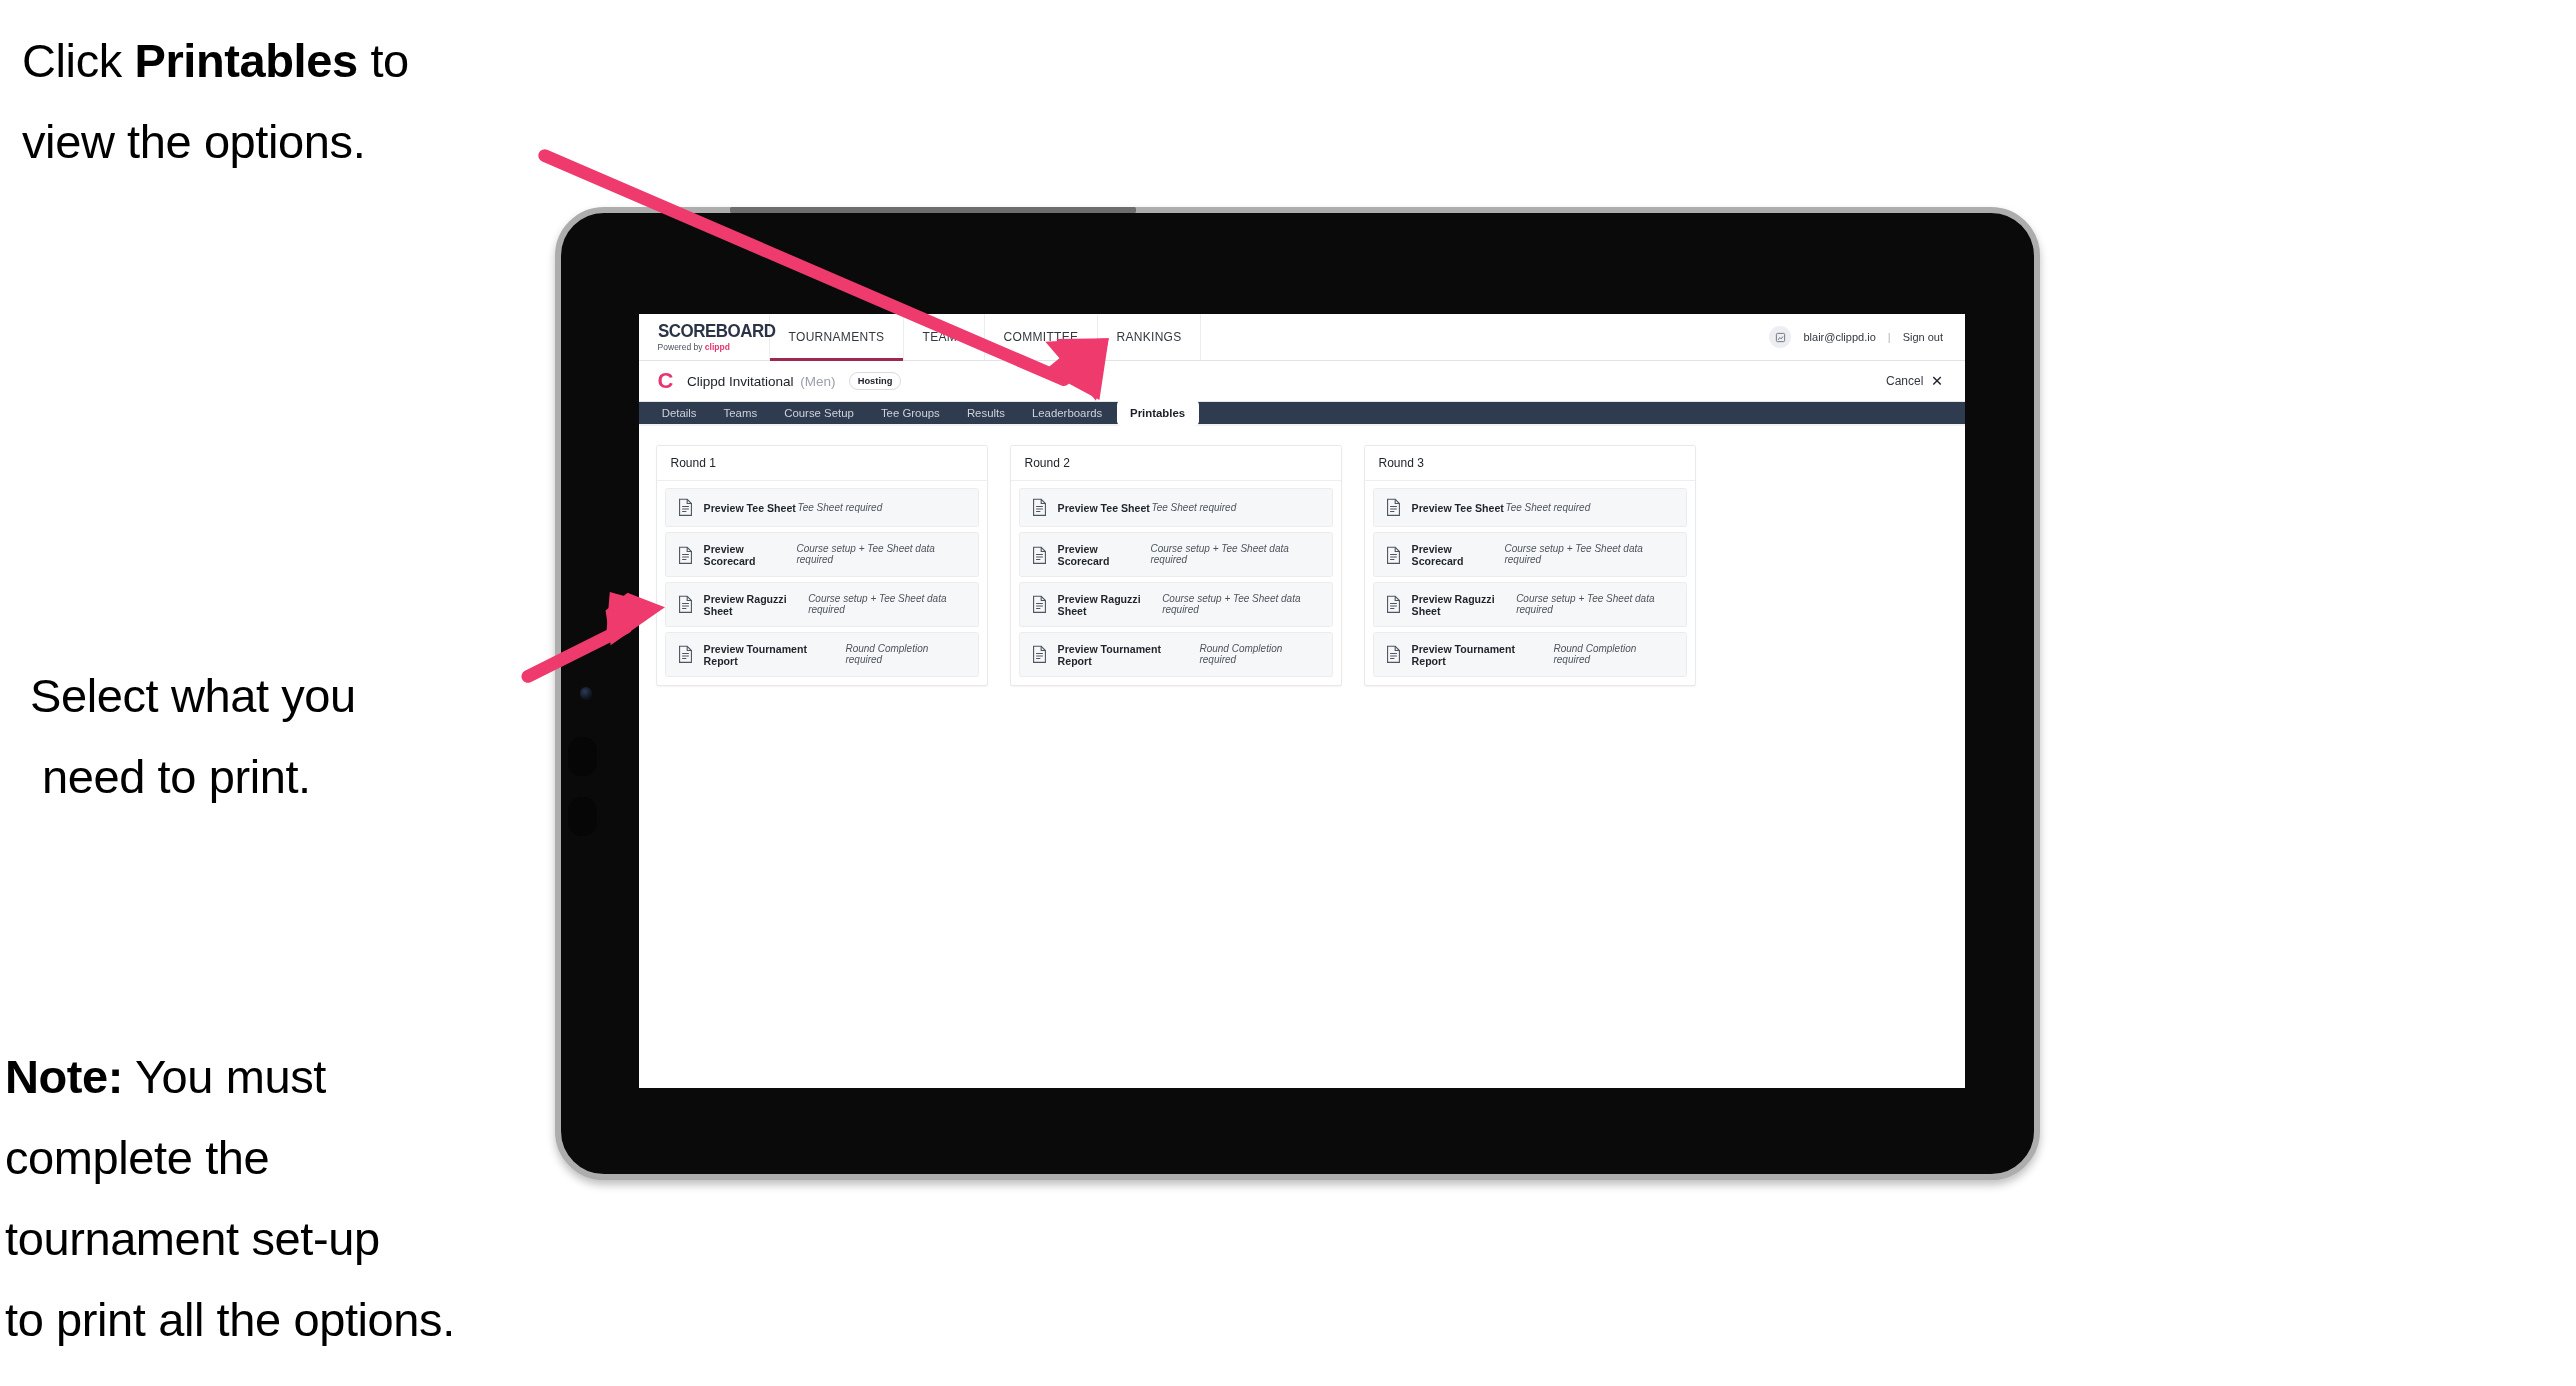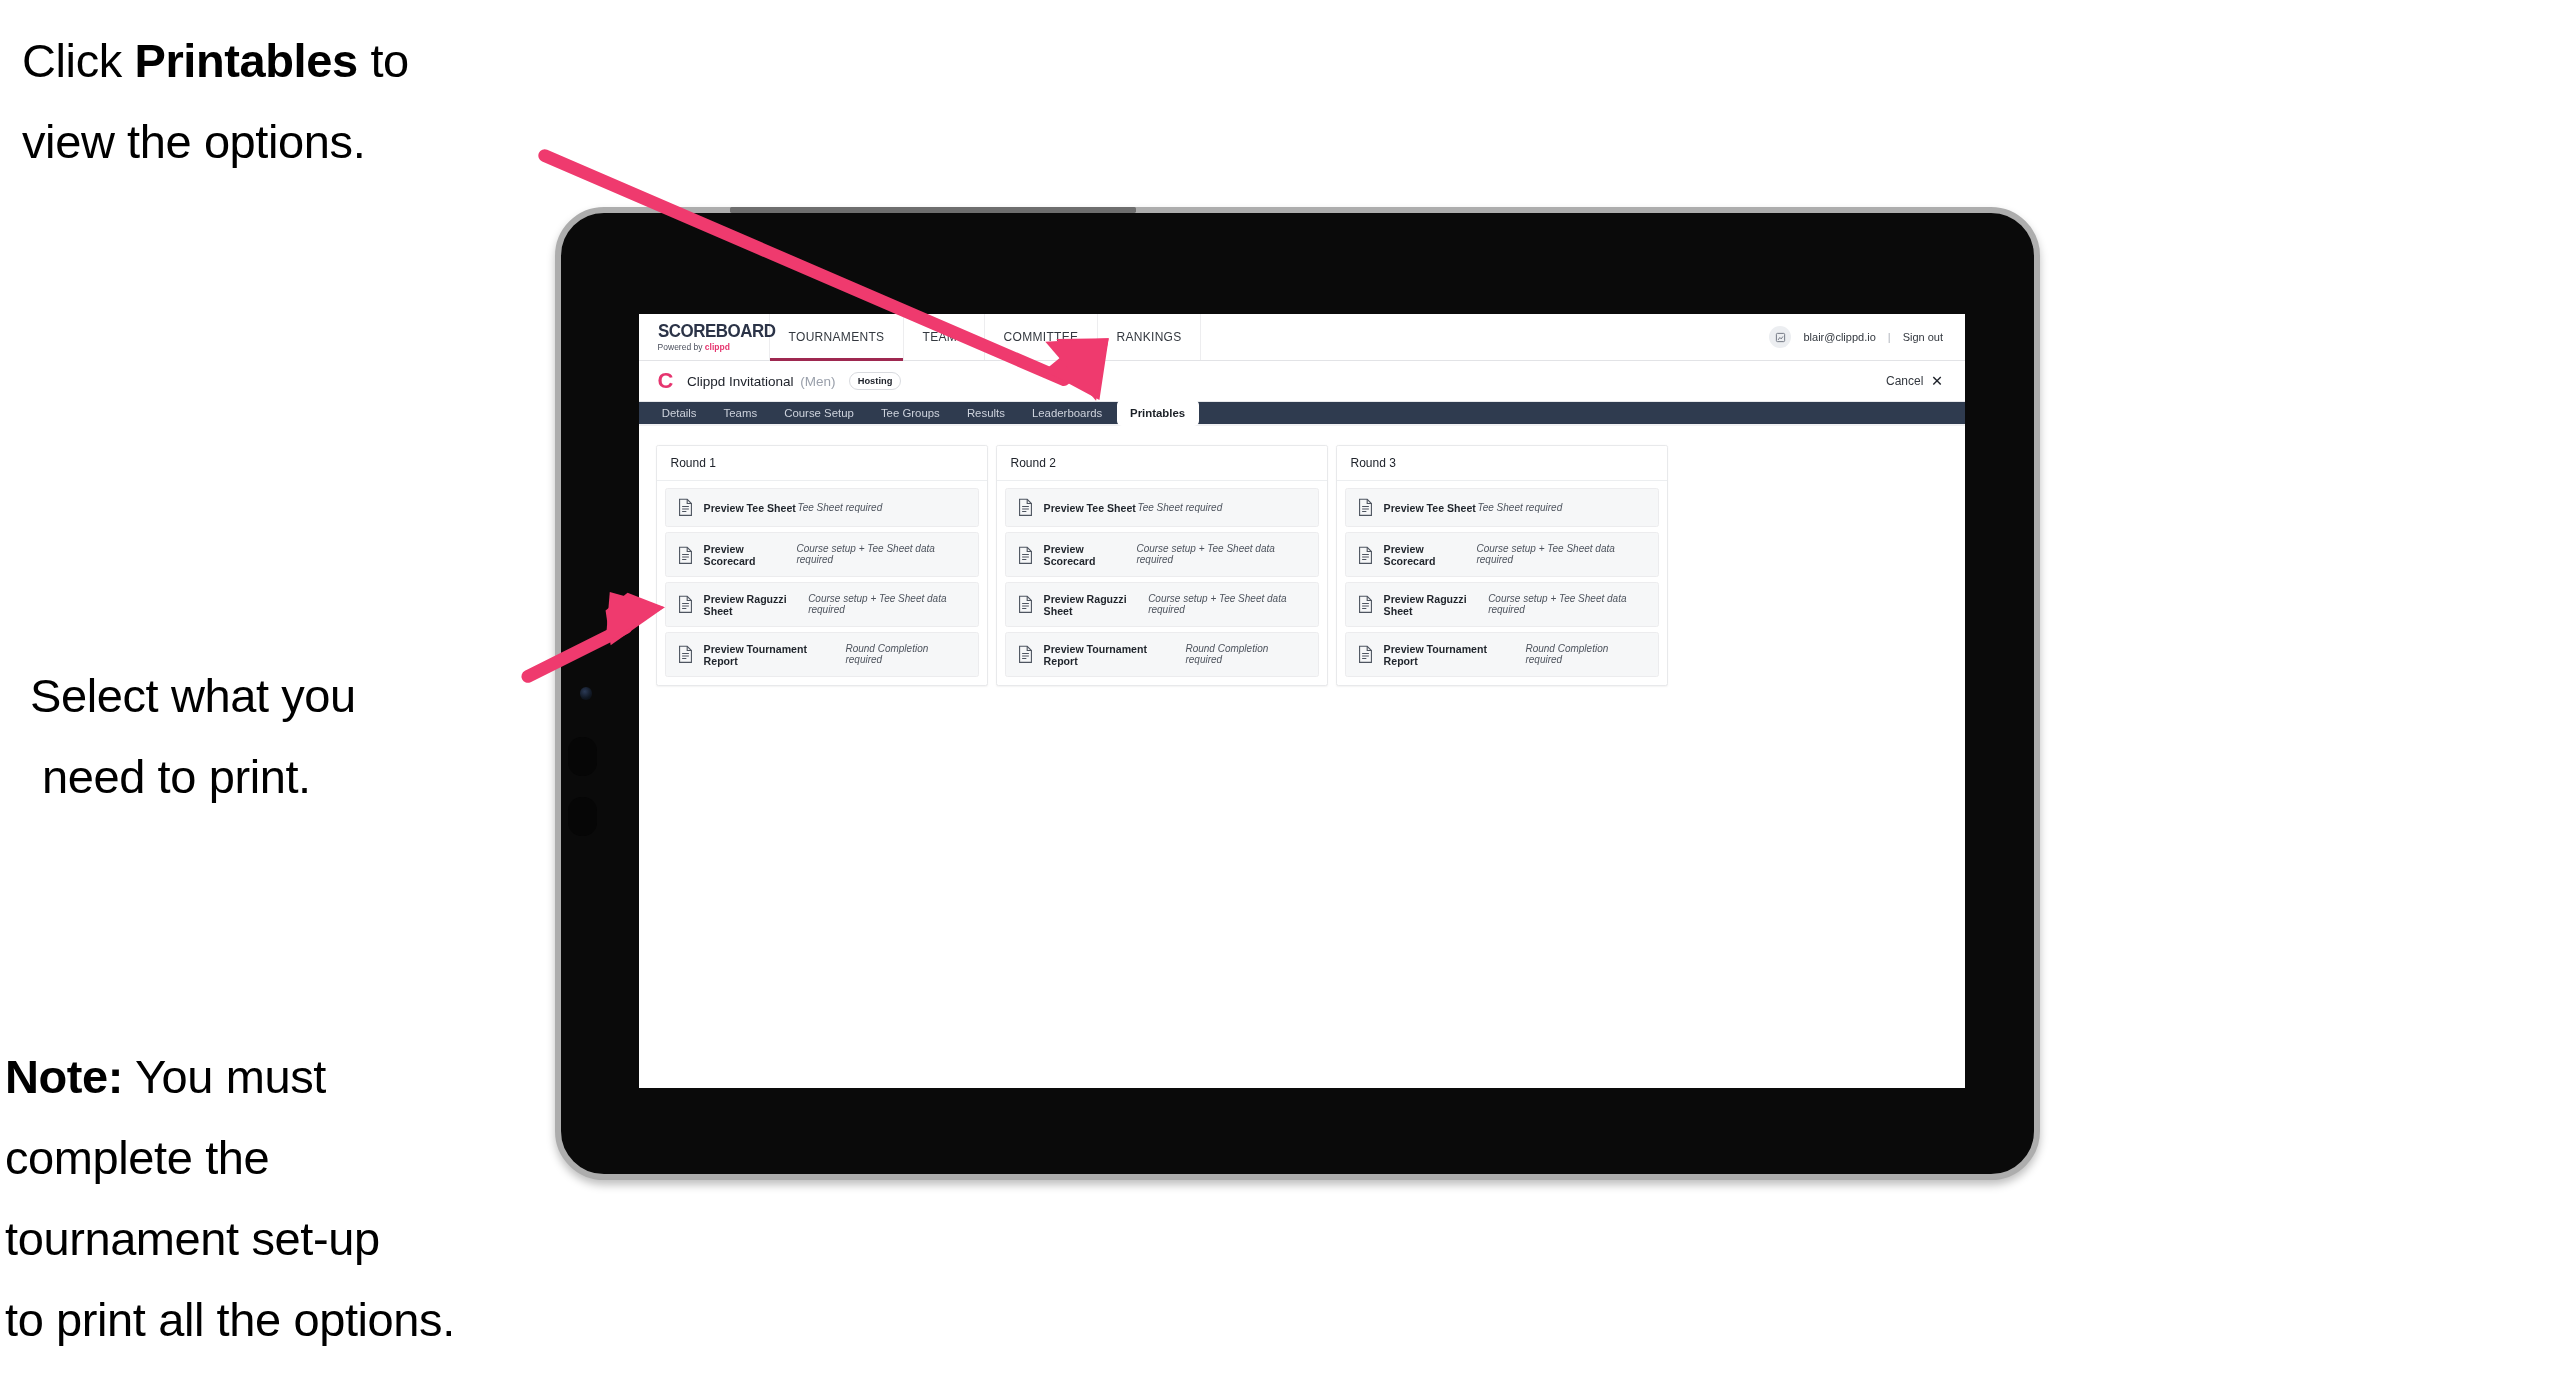--- a/index.html
+++ b/index.html
@@ -146,21 +146,21 @@
     font-size: 11.4px; color: #cdd2dc; padding: 6px 12.7px;
     border-radius: 4.2px 4.2px 0 0; cursor: pointer; white-space: nowrap;
   }
   .tab.active {
     background: #ffffff; color: #1b2026; font-weight: 700;
     border-radius: 5px; padding: 6.8px 13.5px;
   }
 
   
   #rounds {
-    display: flex; gap: 8px; padding: 18.6px 17px 0 17px;
+    display: flex; gap: 22px; padding: 18.6px 17px 0 17px;
     align-items: flex-start;
   }
   .round-col {
     width: 332px; background: #ffffff;
     border: 0.8px solid #e8e9eb; border-radius: 2.5px;
     box-shadow: 0 0.8px 1.7px rgba(0,0,0,0.05);
     overflow: hidden;
   }
   .round-head {
     padding: 10px 13.5px; font-size: 12px; color: #20242c;

